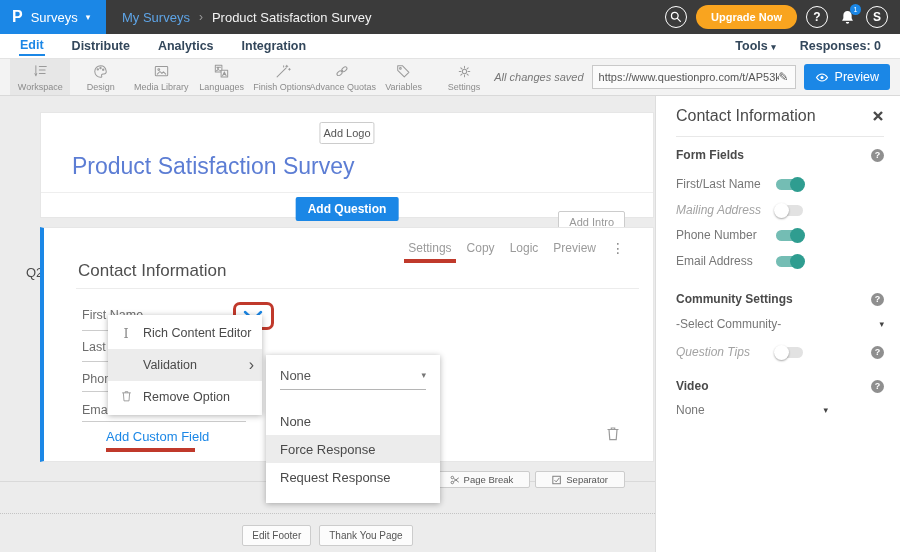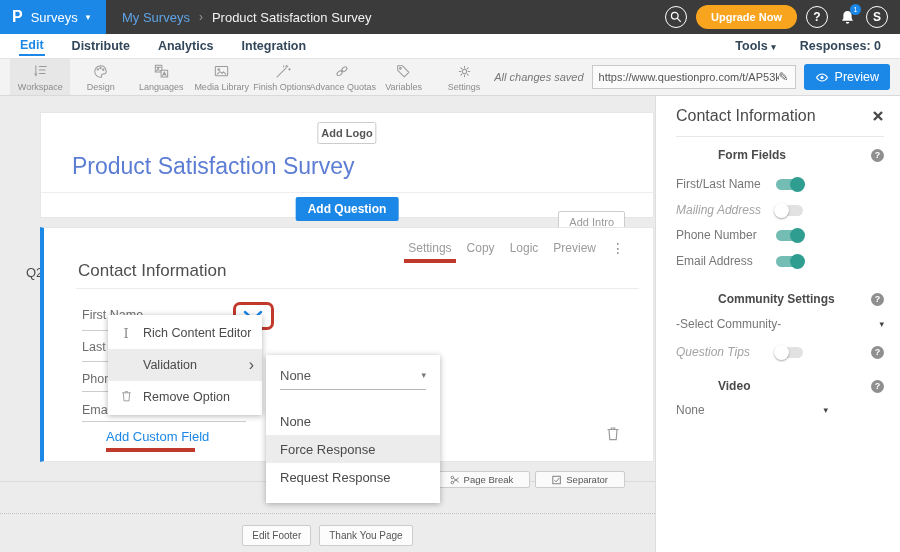--- a/index.html
+++ b/index.html
@@ -36,21 +36,21 @@
   .toolbar-right { margin-left: auto; display: flex; align-items: center; gap: 8px; padding-right: 10px; }
   .saved-note { font-style: italic; font-size: 11px; color: #777; white-space: nowrap; }
   .url-box { display: flex; align-items: center; border: 1px solid #c9c9c9; background: #fbfbfb; height: 24px; width: 204px; }
   .url-text { font-size: 11px; color: #555; padding: 0 6px; white-space: nowrap; overflow: hidden; flex: 1; }
   .pencil { color: #555; font-size: 12px; padding-right: 6px; font-family: "DejaVu Sans", sans-serif; }
   .preview-btn { background: #1b87e6; color: #fff; border: none; border-radius: 3px; height: 26px; padding: 0 11px; font-size: 12.5px; display: flex; align-items: center; gap: 6px; }
   
   .main { position: relative; height: 456px; }
   .card { position: absolute; background: #fff; border: 1px solid #e6e6e6; }
   .title-card { left: 40px; top: 16px; width: 614px; height: 106px; }
-  .add-logo-btn { position: absolute; left: 50%; transform: translateX(-50%); top: 9px; border: 1px solid #ccc; background: #fff; font-size: 11px; color: #555; padding: 4px 3px; border-radius: 2px; font-weight: bold; }
+  .add-logo-btn { position: absolute; left: 50%; transform: translateX(-50%); top: 9px; border: 1px solid #ccc; background: #fff; font-size: 11px; color: #555; padding: 4px 3px; border-radius: 2px; }
   .survey-title { position: absolute; left: 31px; top: 40px; font-size: 23px; color: #5c7dd4; }
   .title-divider { position: absolute; left: 0; right: 0; top: 79px; border-top: 1px solid #eee; }
   .add-question-btn { position: absolute; left: 50%; transform: translateX(-50%); top: 84px; background: #1b87e6; color: #fff; border: none; border-radius: 2px; font-size: 12px; font-weight: bold; padding: 5px 12px; }
   .add-intro-btn { position: absolute; right: 28px; top: 98px; border: 1px solid #ccc; background: #fff; color: #999; font-size: 11px; padding: 4px 10px; border-radius: 2px; }
   .question-card { left: 40px; top: 131px; width: 614px; height: 235px; border-left: 4px solid #1b87e6; }
   .q2-label { position: absolute; left: 26px; top: 169px; font-size: 13px; color: #4a4a4a; }
   .q-actions { position: absolute; right: 28px; top: 12px; display: flex; align-items: center; gap: 15px; font-size: 12px; color: #9b9b9b; }
   .q-action { cursor: pointer; }
   .q-action.settings { position: relative; }
   .q-action.settings::after { content: ""; position: absolute; left: -4px; right: -4px; bottom: -8px; height: 4px; background: #c0392b; }
@@ -88,21 +88,21 @@
   .dotted-line { position: absolute; left: 0; top: 417px; width: 655px; border-top: 1px dotted #c4c4c4; }
   .footer-row { position: absolute; left: 0; top: 429px; width: 655px; display: flex; justify-content: center; gap: 8px; }
   .footer-btn { background: #fcfcfc; border: 1px solid #ccc; border-radius: 2px; font-size: 10px; color: #555; padding: 4px 9px; }
   
   .sidebar { position: absolute; right: 0; top: 0; width: 245px; height: 100%; background: #fff; border-left: 1px solid #ddd; }
   .sb-abs { position: absolute; left: 20px; right: 16px; display: flex; align-items: center; }
   .sb-title { top: 11px; font-size: 16px; color: #4a4a4a; justify-content: space-between; }
   .sb-close { cursor: pointer; display: flex; }
   .sb-close svg { stroke: #4a4a4a; stroke-width: 2.4; }
   .sb-divider { position: absolute; left: 20px; right: 16px; top: 40px; border-top: 1px solid #e8e8e8; }
-  .sb-heading { font-size: 12px; font-weight: bold; color: #4a4a4a; justify-content: space-between; margin-left: 42px; }
+  .sb-heading { font-size: 12px; font-weight: bold; color: #4a4a4a; justify-content: space-between; }
   .sb-row-label { font-size: 12px; color: #777; }
   .help-dot { width: 13px; height: 13px; border-radius: 50%; background: #8f8f8f; color: #fff; font-size: 9px; font-weight: bold; display: flex; align-items: center; justify-content: center; cursor: pointer; flex: none; }
   .toggle { position: absolute; left: 120px; width: 27px; height: 11px; border-radius: 6px; cursor: pointer; }
   .toggle.on { background: #74bdb4; }
   .toggle.on::after { content: ""; position: absolute; right: -2px; top: -2.5px; width: 15px; height: 15px; border-radius: 50%; background: #2f9d90; }
   .toggle.off { background: #e2e2e2; }
   .toggle.off::after { content: ""; position: absolute; left: -2px; top: -2.5px; width: 15px; height: 15px; border-radius: 50%; background: #fff; box-shadow: 0 1px 2px rgba(0,0,0,.35); }
   .sb-select { font-size: 12px; color: #777; justify-content: space-between; cursor: pointer; }
   .sb-select .tiny-caret { color: #444; }
   .muted { color: #a3a3a3; font-style: italic; }
@@ -165,34 +165,34 @@
     <svg viewBox="0 0 22 22">
         <path d="M11 3.5a7.5 7.5 0 1 0 .2 15c1.3 0 1.8-.8 1.3-1.8-.6-1.2.3-2.4 1.7-2.4h1.3a3 3 0 0 0 2.9-3.6C17.8 6.4 14.7 3.5 11 3.5z"></path>
         <circle cx="7.5" cy="8.2" r=".9"></circle>
         <circle cx="11" cy="6.6" r=".9"></circle>
         <circle cx="14.5" cy="8.6" r=".9"></circle>
       </svg>
     <span>Design</span>
   </div>
   <div class="tool-item">
     <svg viewBox="0 0 22 22">
+        <rect x="3" y="4.5" width="16" height="12" rx="1"></rect>
+        <circle cx="7.5" cy="8.5" r="1.2"></circle>
+        <path d="M5.5 14.5l3.5-3.5 2.5 2.5 2-2 3 3"></path>
+      </svg>
+    <span>Media Library</span>
+  </div>
+  <div class="tool-item">
+    <svg viewBox="0 0 22 22">
         <rect x="3" y="3" width="8.5" height="8.5"></rect>
         <path d="M4.8 5.5h4.9M7.2 5.5c0 2.2-1 3.8-2.6 4.6M5.8 6.6c.8 1.9 2.4 3.2 4.2 3.5"></path>
         <rect x="10.5" y="9.5" width="8.5" height="8.5" fill="#f3f3f3"></rect>
         <path d="M12.4 16.5l2.3-5 2.3 5M13.2 14.8h3"></path>
       </svg>
     <span>Languages</span>
-  </div>
-  <div class="tool-item">
-    <svg viewBox="0 0 22 22">
-        <rect x="3" y="4.5" width="16" height="12" rx="1"></rect>
-        <circle cx="7.5" cy="8.5" r="1.2"></circle>
-        <path d="M5.5 14.5l3.5-3.5 2.5 2.5 2-2 3 3"></path>
-      </svg>
-    <span>Media Library</span>
   </div>
   <div class="tool-item">
     <svg viewBox="0 0 22 22">
         <path d="M4 18l9.5-9.5"></path>
         <path d="M13.5 8.5l2-2"></path>
         <path d="M16.5 3v2.6M15.2 4.3h2.6M19 8h2M20 7v2M12.5 3.5v1.6"></path>
       </svg>
     <span>Finish Options</span>
   </div>
   <div class="tool-item">

